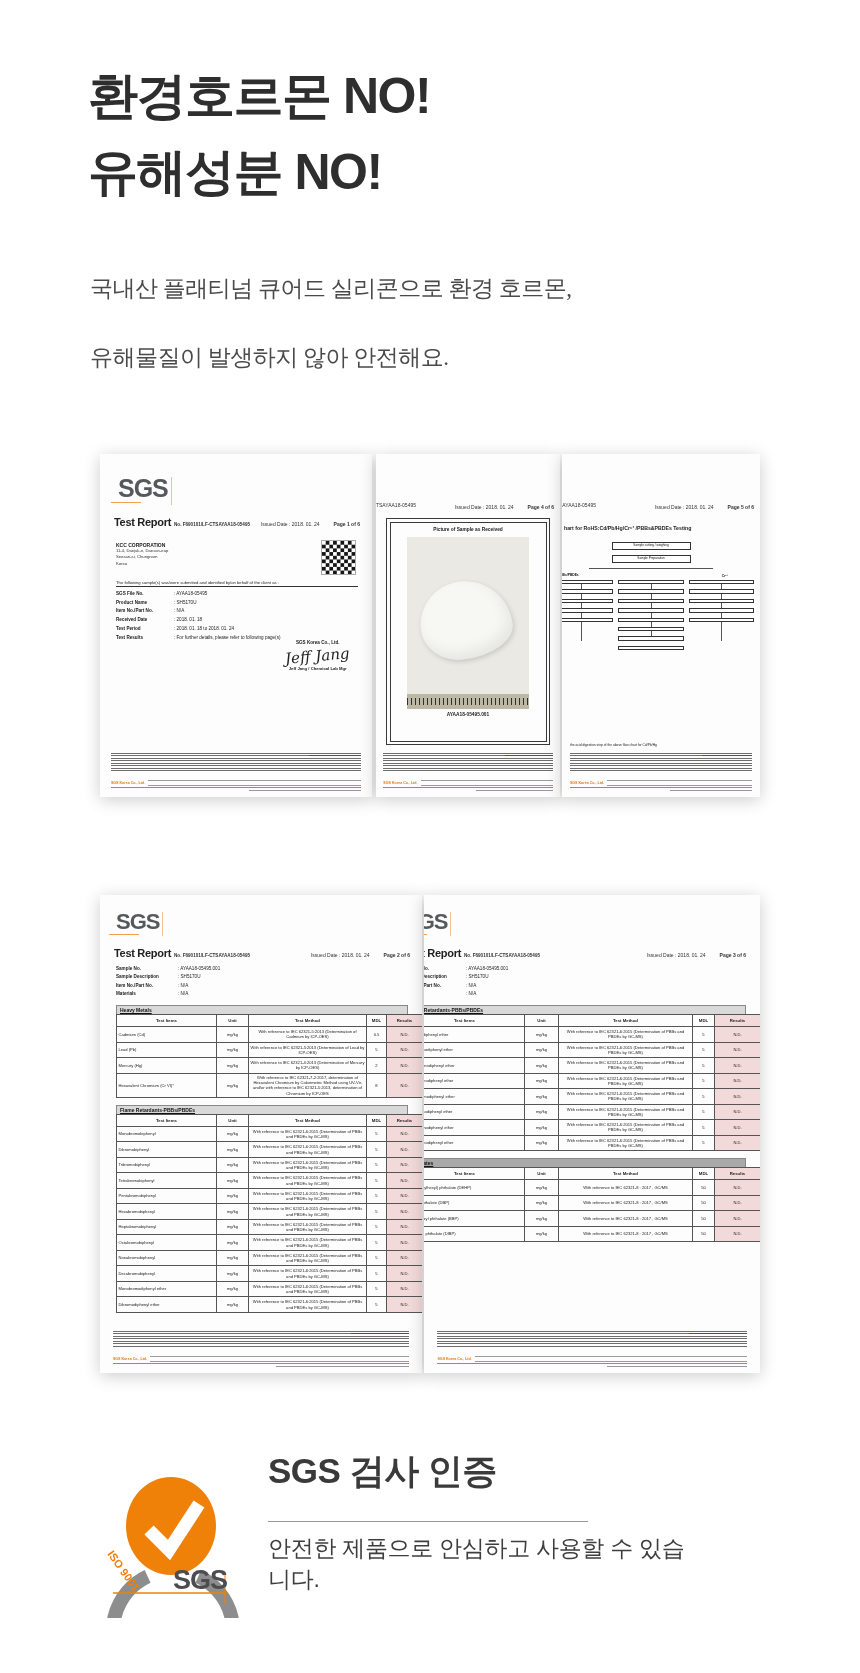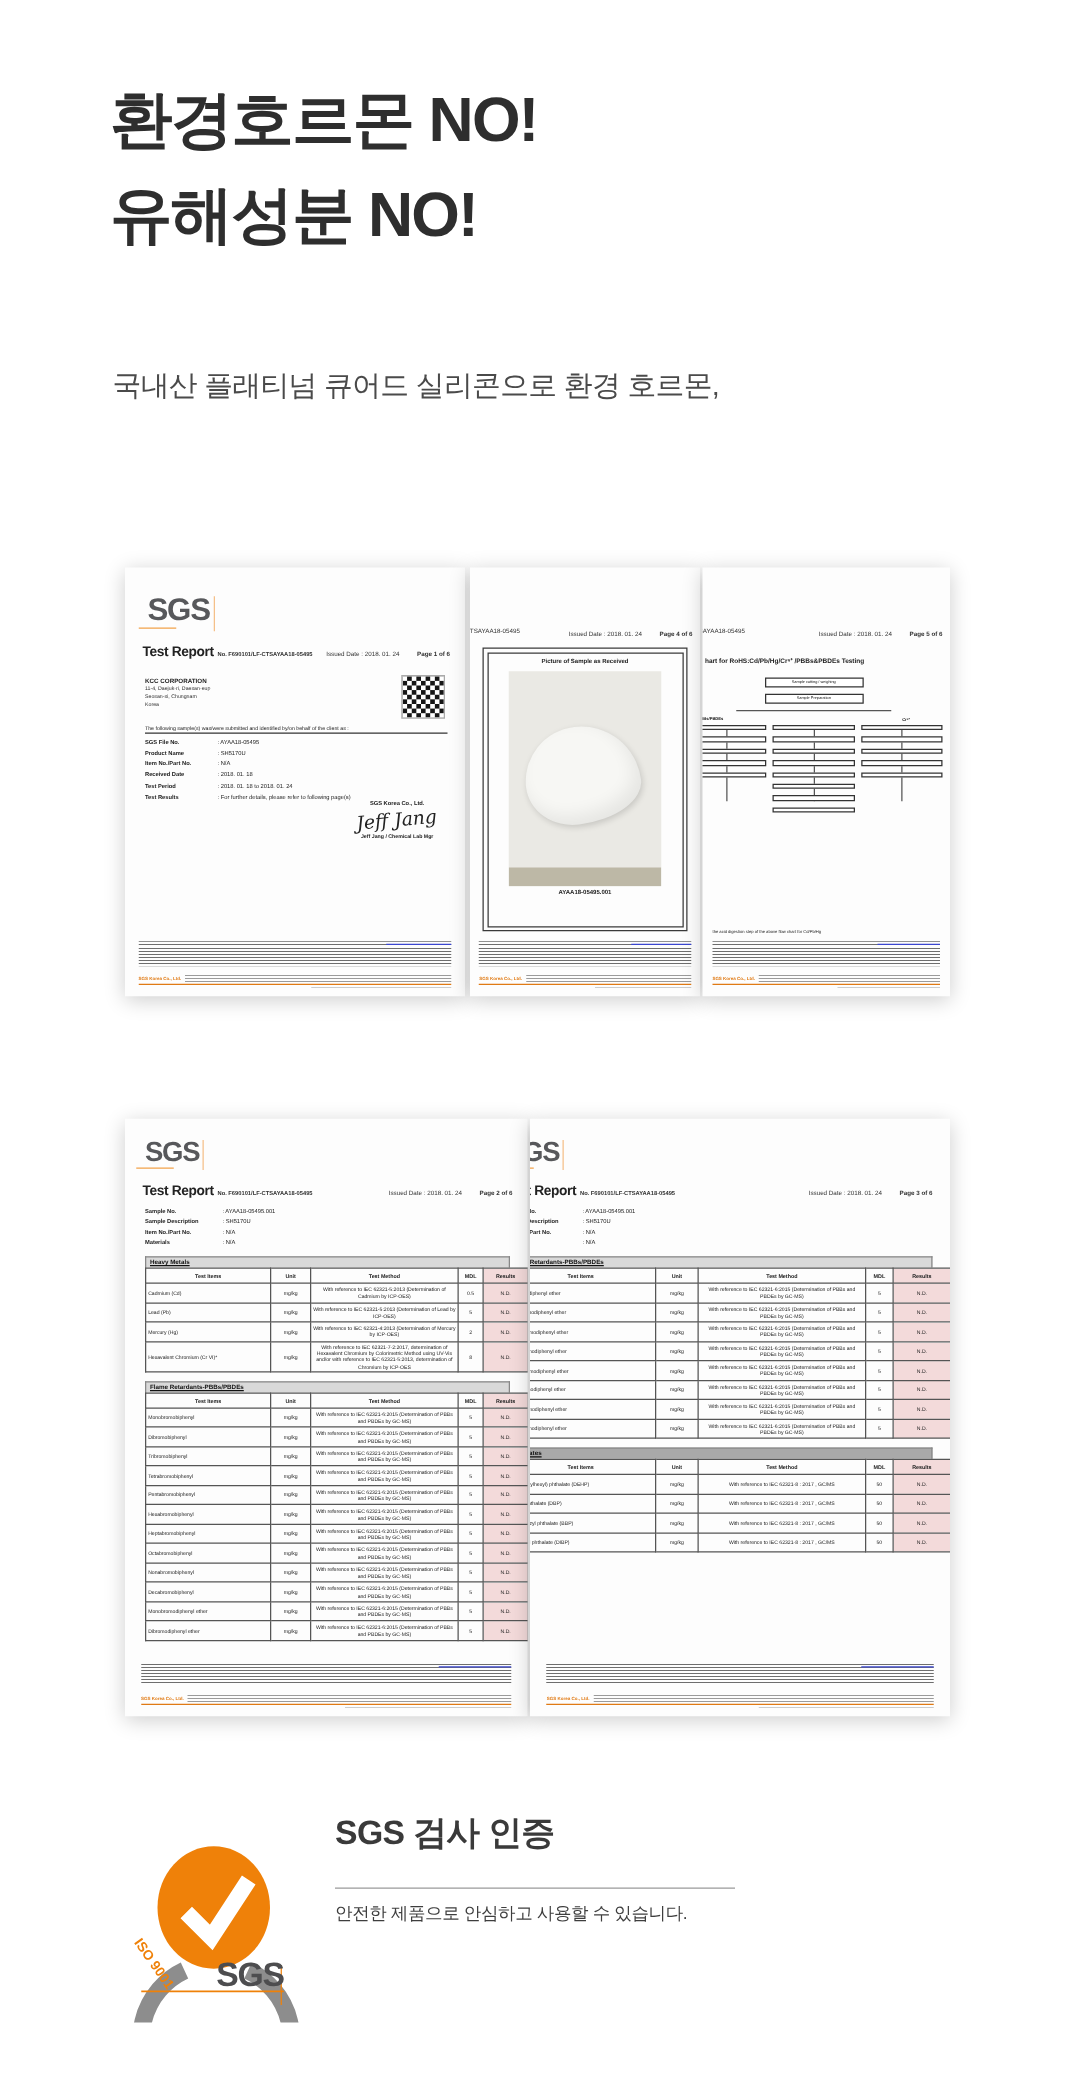--- a/index.html
+++ b/index.html
@@ -2,21 +2,21 @@
 <html><head>
 <meta charset="utf-8">
 <style>
   html,body{margin:0;padding:0;background:#fff;}
   .canvas{position:relative;width:860px;height:1673px;background:#fff;overflow:hidden;
           font-family:"Liberation Sans",sans-serif;color:#333;}
 
   
   .hero-title{position:absolute;left:88px;top:58px;font-size:50px;line-height:1.52;
               font-weight:bold;color:#2e2e2e;letter-spacing:-1.5px;}
-  .hero-sub{position:absolute;left:90px;top:293px;font-size:23px;color:#4a4a4a;letter-spacing:-0.5px;}
+  .hero-sub{position:absolute;left:90px;top:273px;font-size:23px;color:#4a4a4a;letter-spacing:-0.5px;font-family:Liberation Serif, serif;}
   .hero-sub .sub-line{margin-bottom:38px;}
 
   
   .docs-row{position:absolute;display:flex;}
   .docs-row1{left:100px;top:454px;height:343px;}
   .docs-row2{left:100px;top:895px;height:478px;}
   .doc{position:relative;background:#fdfdfd;box-shadow:0 3px 16px rgba(0,0,0,.20);
        overflow:hidden;flex:none;}
   .doc1{width:272px;height:343px;margin-right:4px;}
   .doc2{width:184px;height:343px;margin-right:2px;}
@@ -107,36 +107,37 @@
   .rpt-table td{height:12.5px;}
   .rpt-table td.item{text-align:left;}
   .rpt-table .res{background:#f3dada;}
   .t-d4 .c1{width:96px;} .t-d4 .c2{width:28px;} .t-d4 .c3{width:114px;} .t-d4 .c4{width:16px;} .t-d4 .c5{width:32px;}
   .t-d5 .c1{width:116px;} .t-d5 .c2{width:30px;} .t-d5 .c3{width:130px;} .t-d5 .c4{width:18px;} .t-d5 .c5{width:42px;}
   .notes{font-size:4.2px;line-height:1.55;color:#222;margin-top:8px;}
 
   
   .badge-wrap{position:absolute;left:95px;top:1442px;width:162px;height:176px;}
   .cert-block{position:absolute;left:268px;top:1448px;width:420px;}
-  .cert-heading{font-size:27px;font-weight:bold;color:#3a3a3a;letter-spacing:-0.5px;}
+  .cert-heading{font-size:35px;font-weight:bold;color:#3a3a3a;letter-spacing:-0.5px;}
   .cert-divider{border-top:1px solid #9a9a9a;margin-top:26px;width:320px;}
   .cert-line1{margin-top:17px;font-size:17.5px;color:#3e3e3e;letter-spacing:-0.3px;}
-  .cert-line2{margin-top:11px;font-size:14px;color:#3e3e3e;letter-spacing:-0.3px;}
+  .cert-line2{margin-top:11px;font-size:23px;color:#3e3e3e;letter-spacing:-0.3px;}
 </style>
 </head>
 <body>
 
 <div class="canvas">
 
   <div class="hero-title">
     <div>환경호르몬 NO!</div>
     <div>유해성분 NO!</div>
   </div>
   <div class="hero-sub">
     <div class="sub-line">국내산 플래티넘 큐어드 실리콘으로 환경 호르몬,</div>
+    <div class="sub-line">유해물질이 발생하지 않아 안전해요.</div>
   </div>
 
   <div class="docs-row docs-row1">
 
     <div class="doc doc1">
       <div class="sgs-logo" style="left:18px;top:22px;font-size:25px;">SGS</div>
       <div class="rpt-head" style="top:62px;">
         <span class="rpt-title">Test Report</span>
         <span class="rpt-no">No. F690101/LF-CTSAYAA18-05495</span>
         <span class="rpt-issued">Issued Date :  2018. 01. 24</span>

